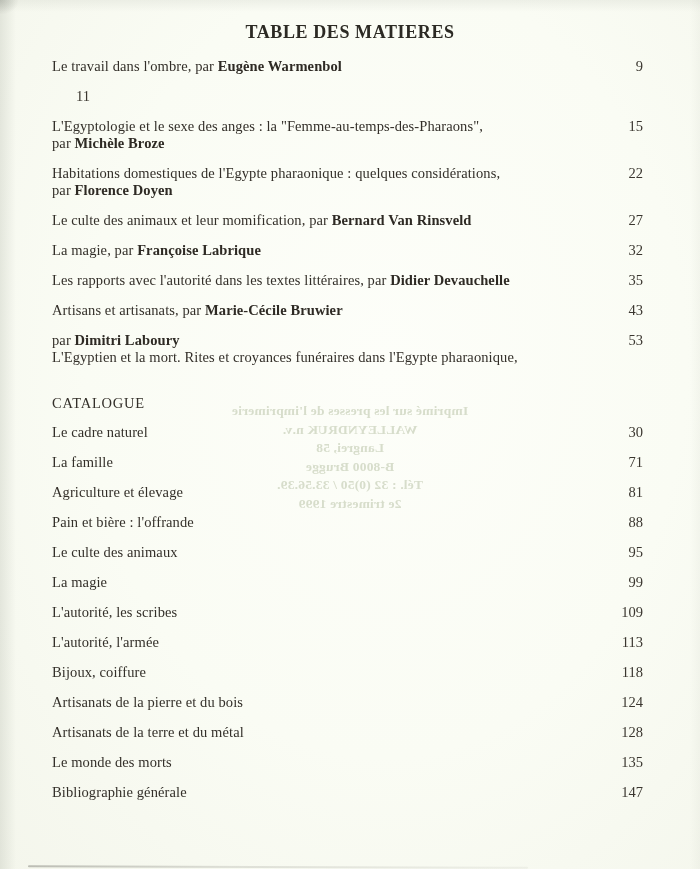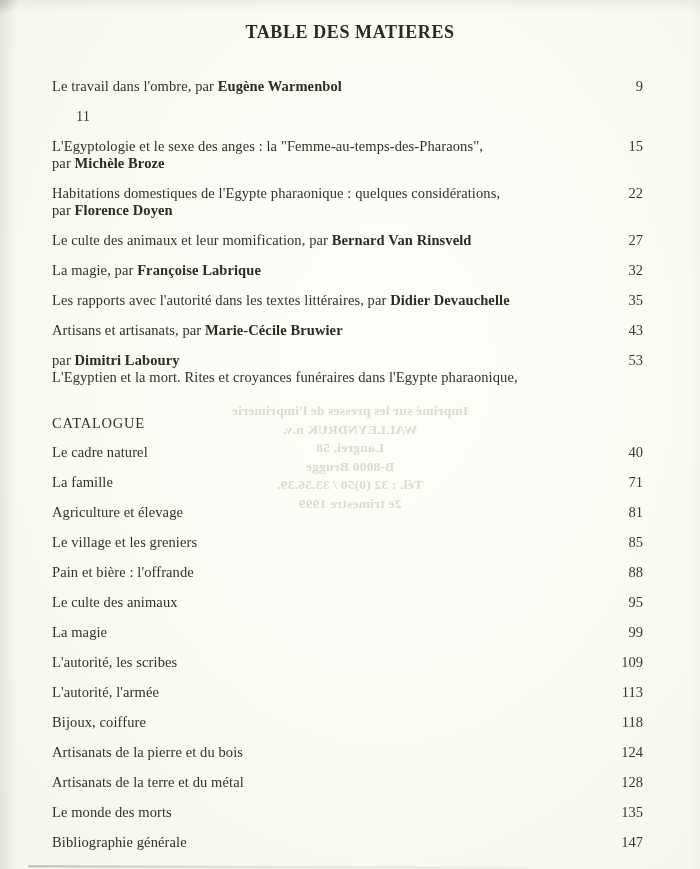--- a/index.html
+++ b/index.html
@@ -18,21 +18,21 @@
       radial-gradient(ellipse at 55% 42%, #fdfef9 0%, #fafcf4 55%, #f4f6ec 100%);
   }
   .content{position:relative;z-index:2;}
   
   .title{
     margin:0;padding-top:20px;height:24px;line-height:24px;
     text-align:center;font-size:18px;font-weight:700;
     letter-spacing:0.6px;color:#2c2a24;
   }
   
-  .toc{margin-top:34px;padding:0 57px 0 52px;}
+  .toc{margin-top:14px;padding:0 57px 0 52px;}
   .row{
     display:flex;justify-content:space-between;align-items:flex-start;
     margin-bottom:13px;
     font-size:14.5px;line-height:17px;color:#332f29;
   }
   .row .entry-text{max-width:505px;letter-spacing:0.1px;}
   .row .entry-num{min-width:38px;text-align:right;color:#3a362f;}
   .row .bold{font-weight:700;color:#2e2a24;}
   .catalogue-heading{
     margin:29px 0 6px 52px;
@@ -143,37 +143,33 @@
           </div>
     <div class="entry-num">53</div>
   </div>
 </div>
 
     <div class="catalogue-heading">CATALOGUE</div>
 
     <div class="toc" style="margin-top:12px;">
   <div class="row">
     <div class="entry-text">Le cadre naturel</div>
-    <div class="entry-num">40</div>
+    <div class="entry-num">30</div>
   </div>
 
   <div class="row">
     <div class="entry-text">La famille</div>
     <div class="entry-num">71</div>
   </div>
 
   <div class="row">
     <div class="entry-text">Agriculture et élevage</div>
     <div class="entry-num">81</div>
   </div>
 
-  <div class="row">
-    <div class="entry-text">Le village et les greniers</div>
-    <div class="entry-num">85</div>
-  </div>
 
   <div class="row">
     <div class="entry-text">Pain et bière : l'offrande</div>
     <div class="entry-num">88</div>
   </div>
 
   <div class="row">
     <div class="entry-text">Le culte des animaux</div>
     <div class="entry-num">95</div>
   </div>

